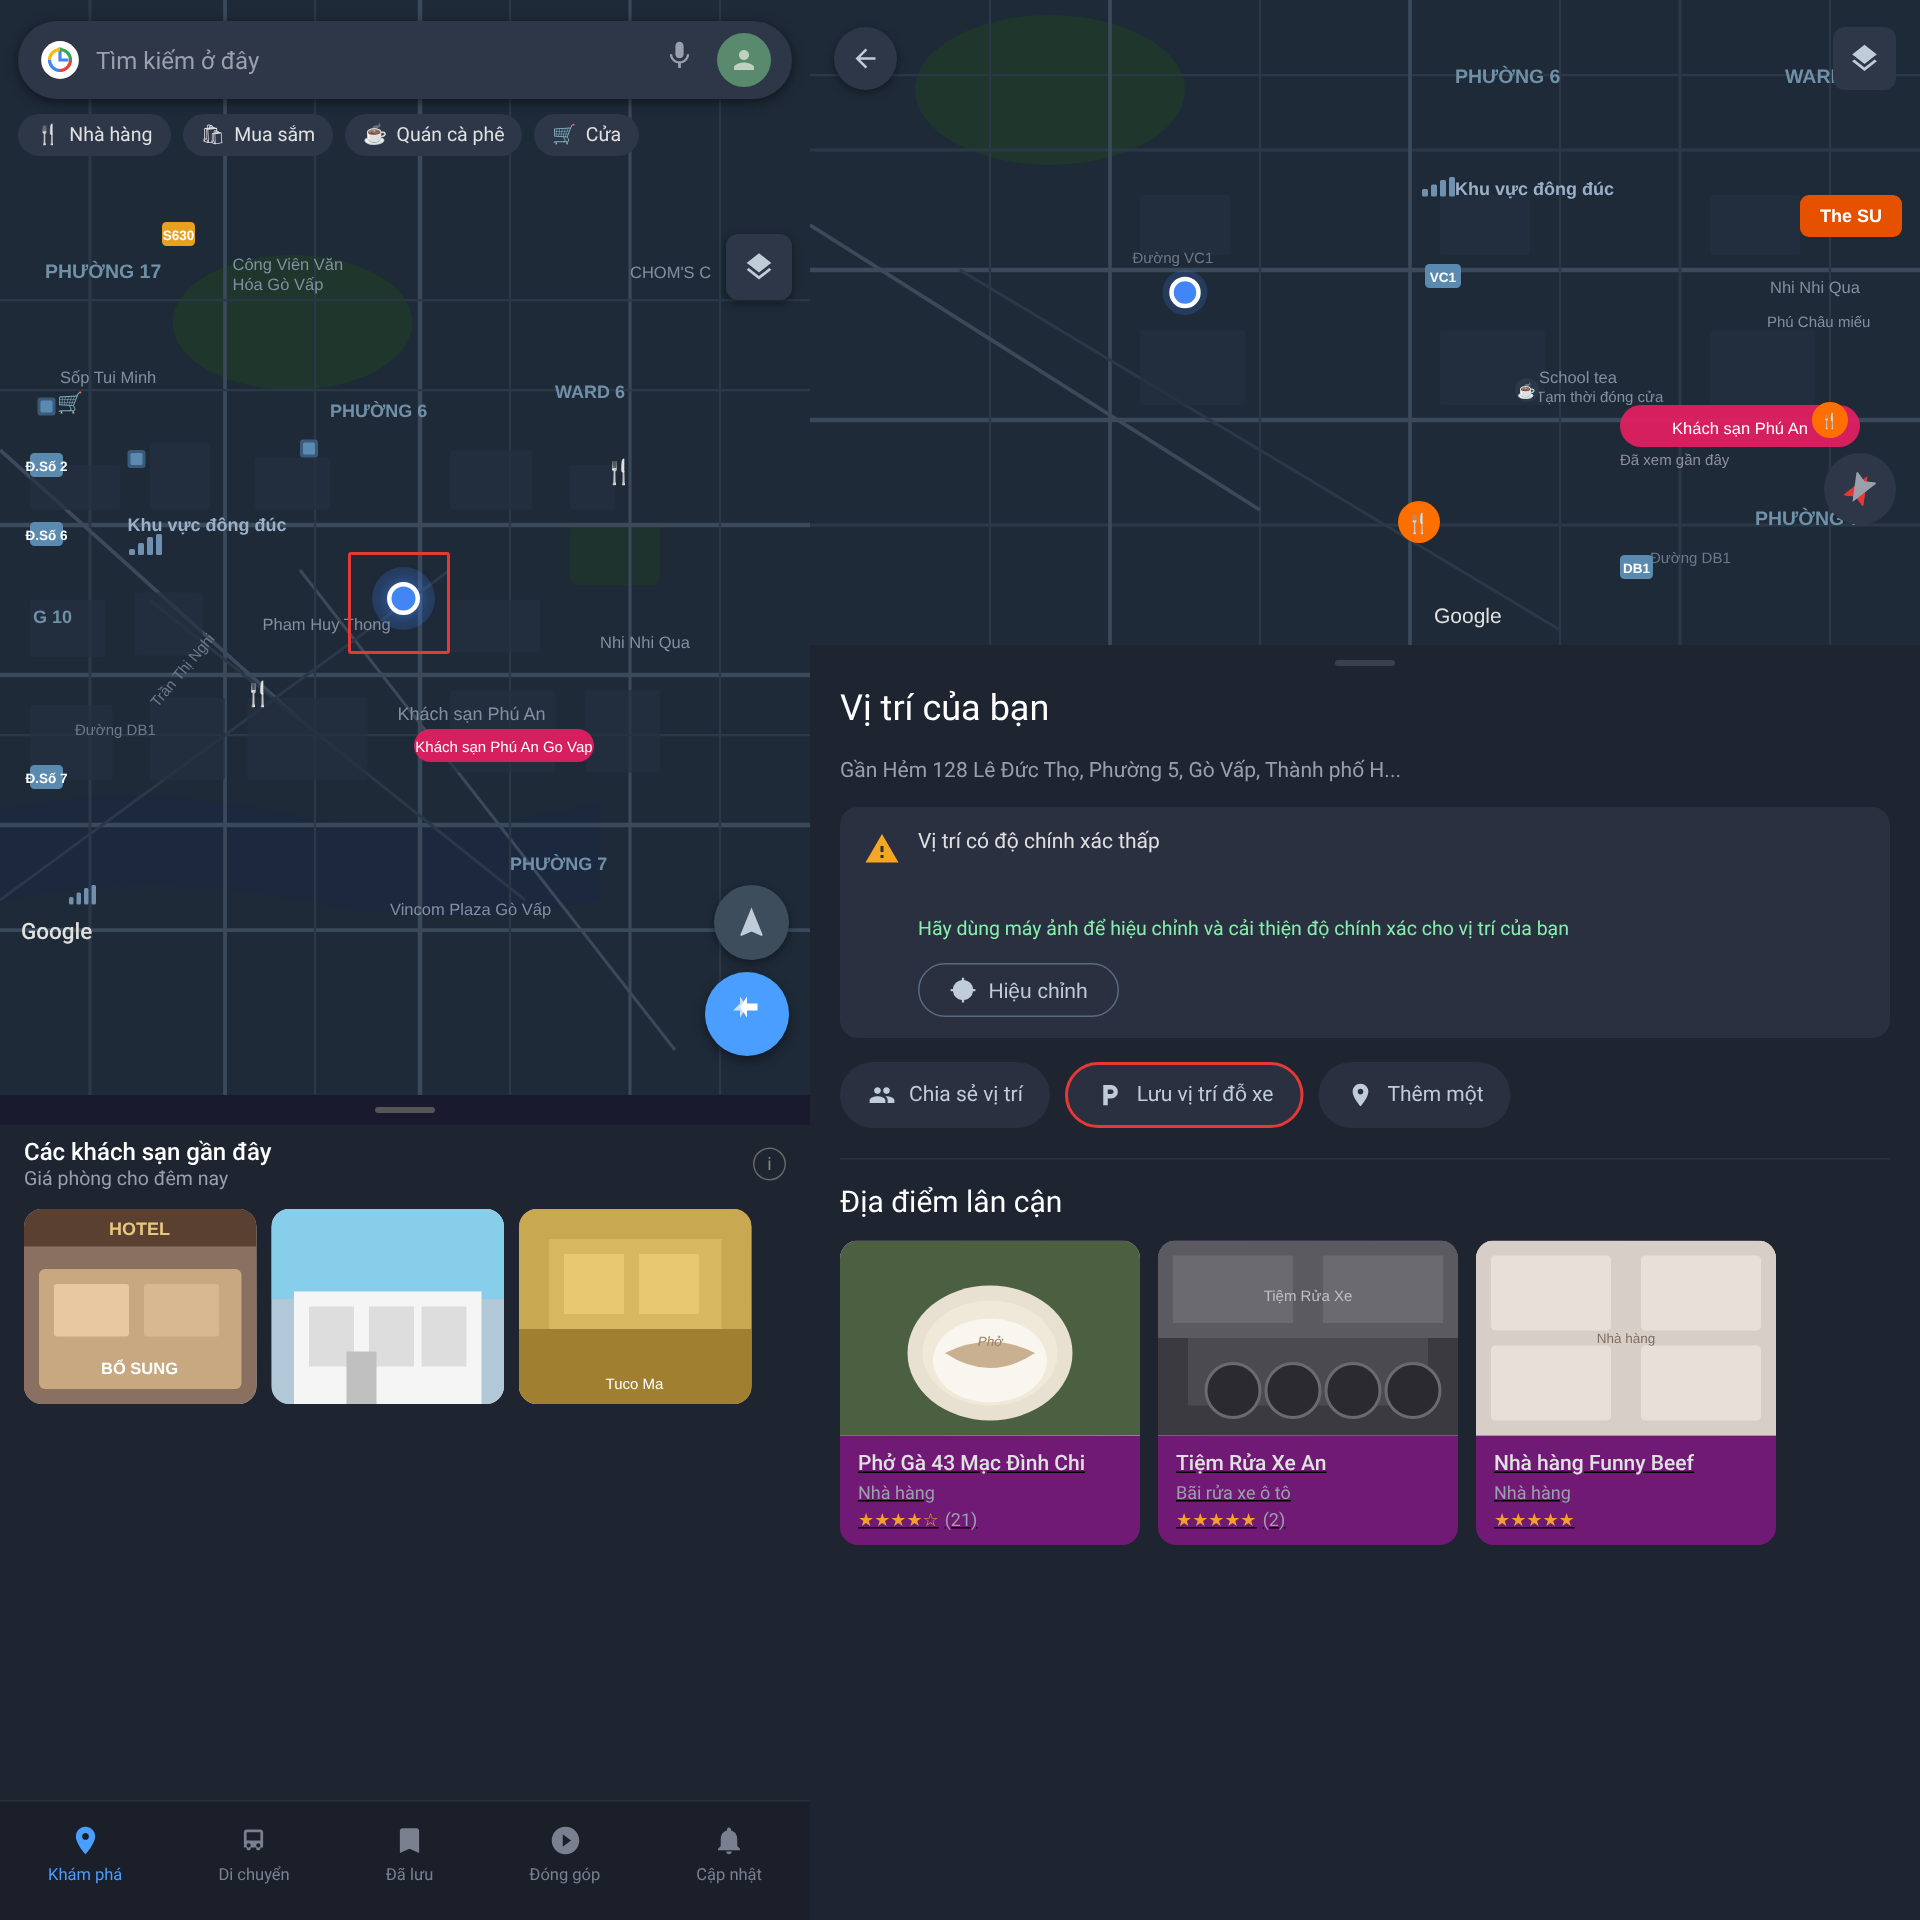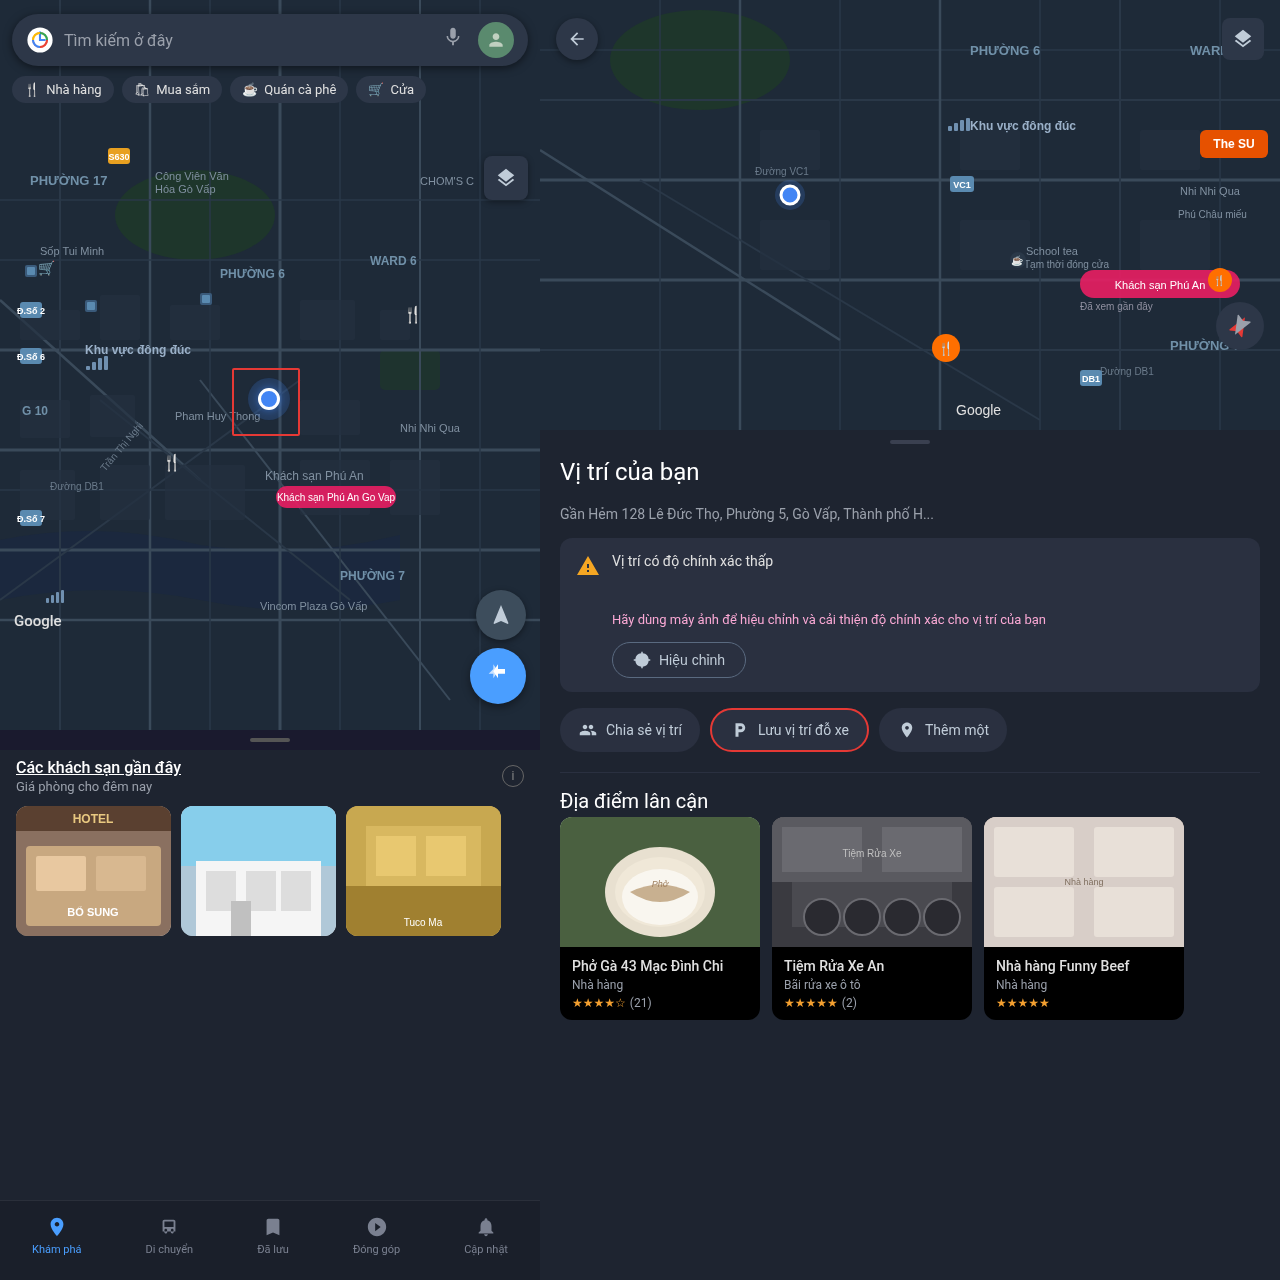--- a/index.html
+++ b/index.html
@@ -450,21 +450,21 @@
       margin-top: 2px;
     }
 
     .warning-title {
       color: #e0e0e0;
       font-size: 14px;
       line-height: 1.4;
     }
 
     .warning-body {
-      color: #f9a8d4;
+      color: #86efac;
       font-size: 13px;
       line-height: 1.5;
       padding-left: 36px;
       margin-bottom: 12px;
       margin-top: 32px;
     }
 
     .calibrate-btn {
       margin-left: 36px;
       background: transparent;
@@ -514,36 +514,36 @@
       align-items: center;
       justify-content: center;
     }
 
     
     .nearby-title {
       color: #ffffff;
       font-size: 20px;
       font-weight: 400;
       padding: 0 20px;
-      margin-bottom: 4px;
+      margin-bottom: 14px;
     }
 
     .nearby-cards {
       display: flex;
       gap: 12px;
       padding: 0 20px;
       overflow-x: auto;
     }
 
     .nearby-cards::-webkit-scrollbar { display: none; }
 
     .nearby-card {
       width: 200px;
       flex-shrink: 0;
-      background: #000000;
+      background: #701a75;
       border-radius: 12px;
       overflow: hidden;
     }
 
     .nearby-card-img {
       width: 100%;
       height: 130px;
       object-fit: cover;
     }
 
@@ -777,21 +777,21 @@
       </svg>
     </div>
 
     <div class="google-watermark">Google</div>
   </div>
 
   <div class="drag-handle"></div>
   <div class="bottom-sheet-left">
     <div class="section-subtitle">
       <div>
-        <div style="color:#fff; font-size:16px; font-weight:500; margin-bottom:2px;text-decoration:underline;">Các khách sạn gần đây</div>
+        <div style="color:#fff; font-size:16px; font-weight:500; margin-bottom:2px;">Các khách sạn gần đây</div>
         <div style="color:#9aa0ab; font-size:13px;">Giá phòng cho đêm nay</div>
       </div>
       <div class="info-icon">i</div>
     </div>
     <div class="hotel-cards">
       <div class="hotel-card hotel-img-1">
         <svg viewBox="0 0 155 130" width="155" height="130">
           <rect width="155" height="130" fill="#8a7060"></rect>
           <rect x="10" y="40" width="135" height="80" rx="4" fill="#c8a880"></rect>
           <rect x="20" y="50" width="50" height="35" rx="2" fill="#e8c8a0"></rect>

